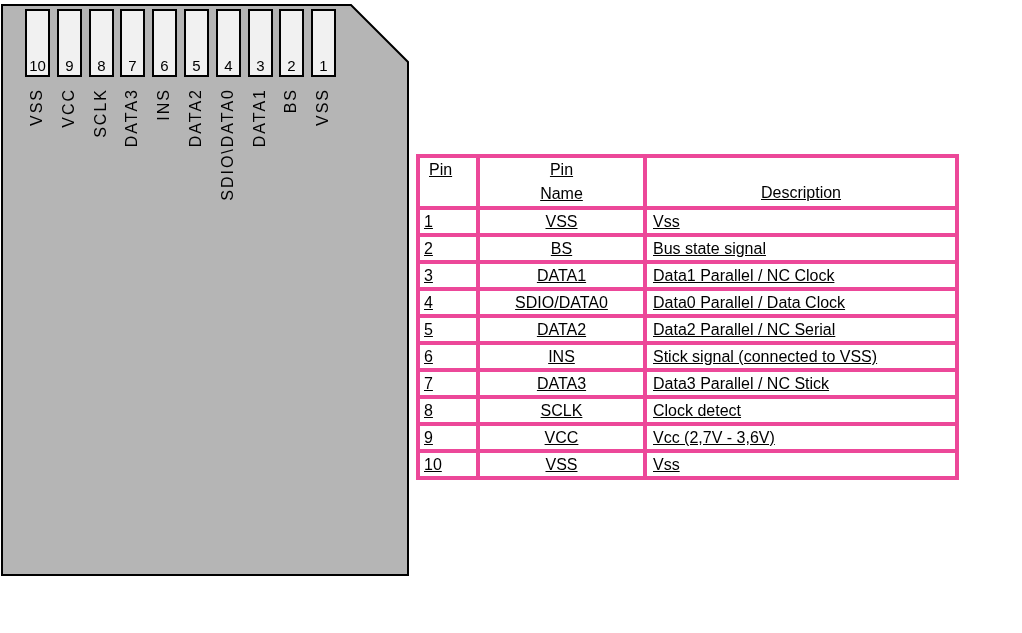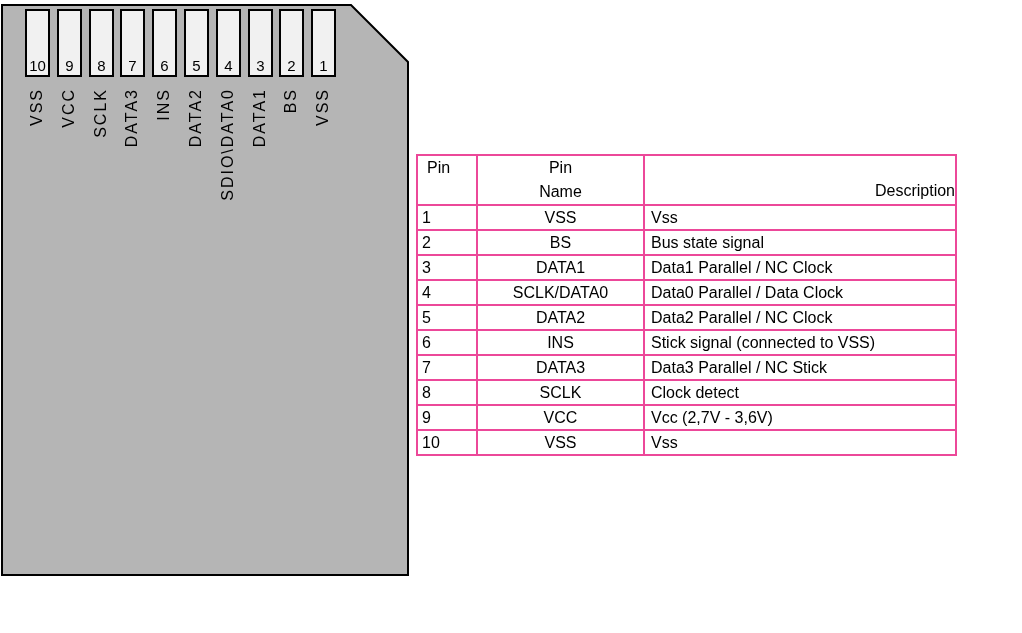--- a/index.html
+++ b/index.html
@@ -44,31 +44,32 @@
   .pin-table {
     position: absolute;
     left: 416px;
     top: 154px;
     border-collapse: collapse;
     table-layout: fixed;
     background: #fff;
     font-size: 16px;
   }
   .pin-table th, .pin-table td {
-    border: 2px solid #ec4899;
+    border: 4px solid #ec4899;
     font-weight: normal;
     overflow: hidden;
     white-space: nowrap;
+    text-decoration: underline;
   }
   .pin-table th { height: 48px; line-height: 24px; }
   .pin-table td { height: 24px; line-height: 23px; }
 
   th.col-pin  { vertical-align: top; text-align: left; padding-left: 9px; }
   th.col-name { vertical-align: top; text-align: center; }
-  th.col-desc { vertical-align: bottom; text-align: right; padding-bottom: 1px; }
+  th.col-desc { vertical-align: bottom; text-align: center; padding-bottom: 1px; }
 
   td.pin-col  { text-align: left; padding-left: 4px; }
   td.name-col { text-align: center; }
   td.desc-col { text-align: left; padding-left: 6px; }
 </style>
 </head>
 <body>
 
 <div class="card">
   <svg class="card-shape" width="414" height="582" viewBox="0 0 414 582">
@@ -151,27 +152,27 @@
         <td class="name-col">BS</td>
         <td class="desc-col">Bus state signal</td>
       </tr>
       <tr>
         <td class="pin-col">3</td>
         <td class="name-col">DATA1</td>
         <td class="desc-col">Data1 Parallel / NC Clock</td>
       </tr>
       <tr>
         <td class="pin-col">4</td>
-        <td class="name-col">SCLK/DATA0</td>
+        <td class="name-col">SDIO/DATA0</td>
         <td class="desc-col">Data0 Parallel / Data Clock</td>
       </tr>
       <tr>
         <td class="pin-col">5</td>
         <td class="name-col">DATA2</td>
-        <td class="desc-col">Data2 Parallel / NC Clock</td>
+        <td class="desc-col">Data2 Parallel / NC Serial</td>
       </tr>
       <tr>
         <td class="pin-col">6</td>
         <td class="name-col">INS</td>
         <td class="desc-col">Stick signal (connected to VSS)</td>
       </tr>
       <tr>
         <td class="pin-col">7</td>
         <td class="name-col">DATA3</td>
         <td class="desc-col">Data3 Parallel / NC Stick</td>

